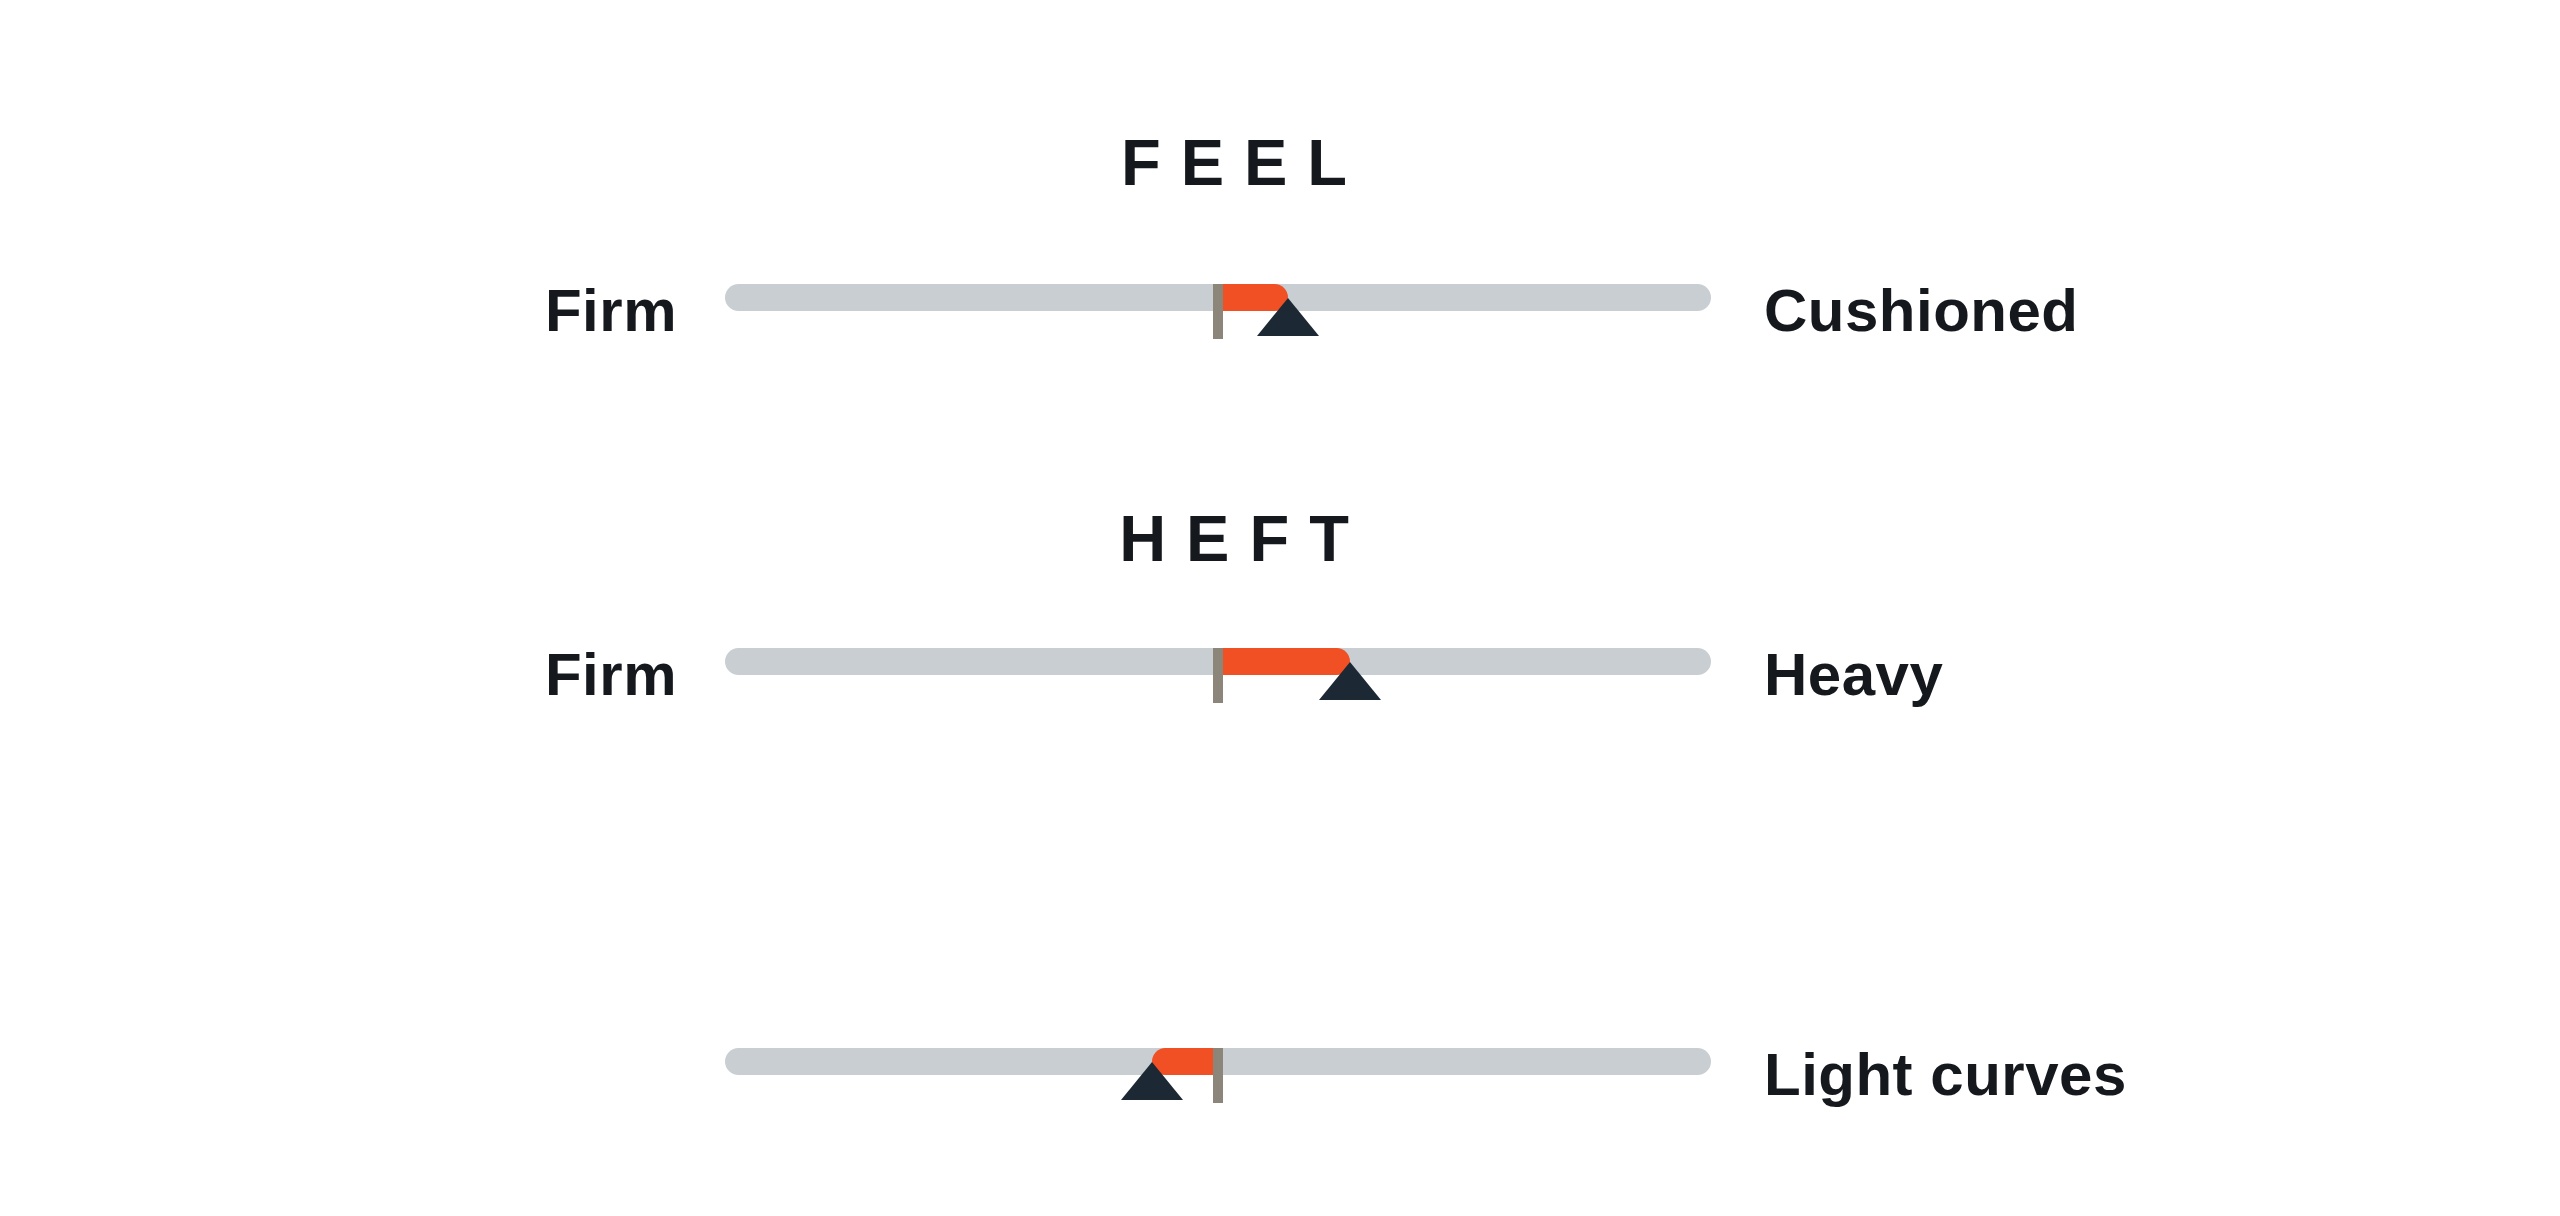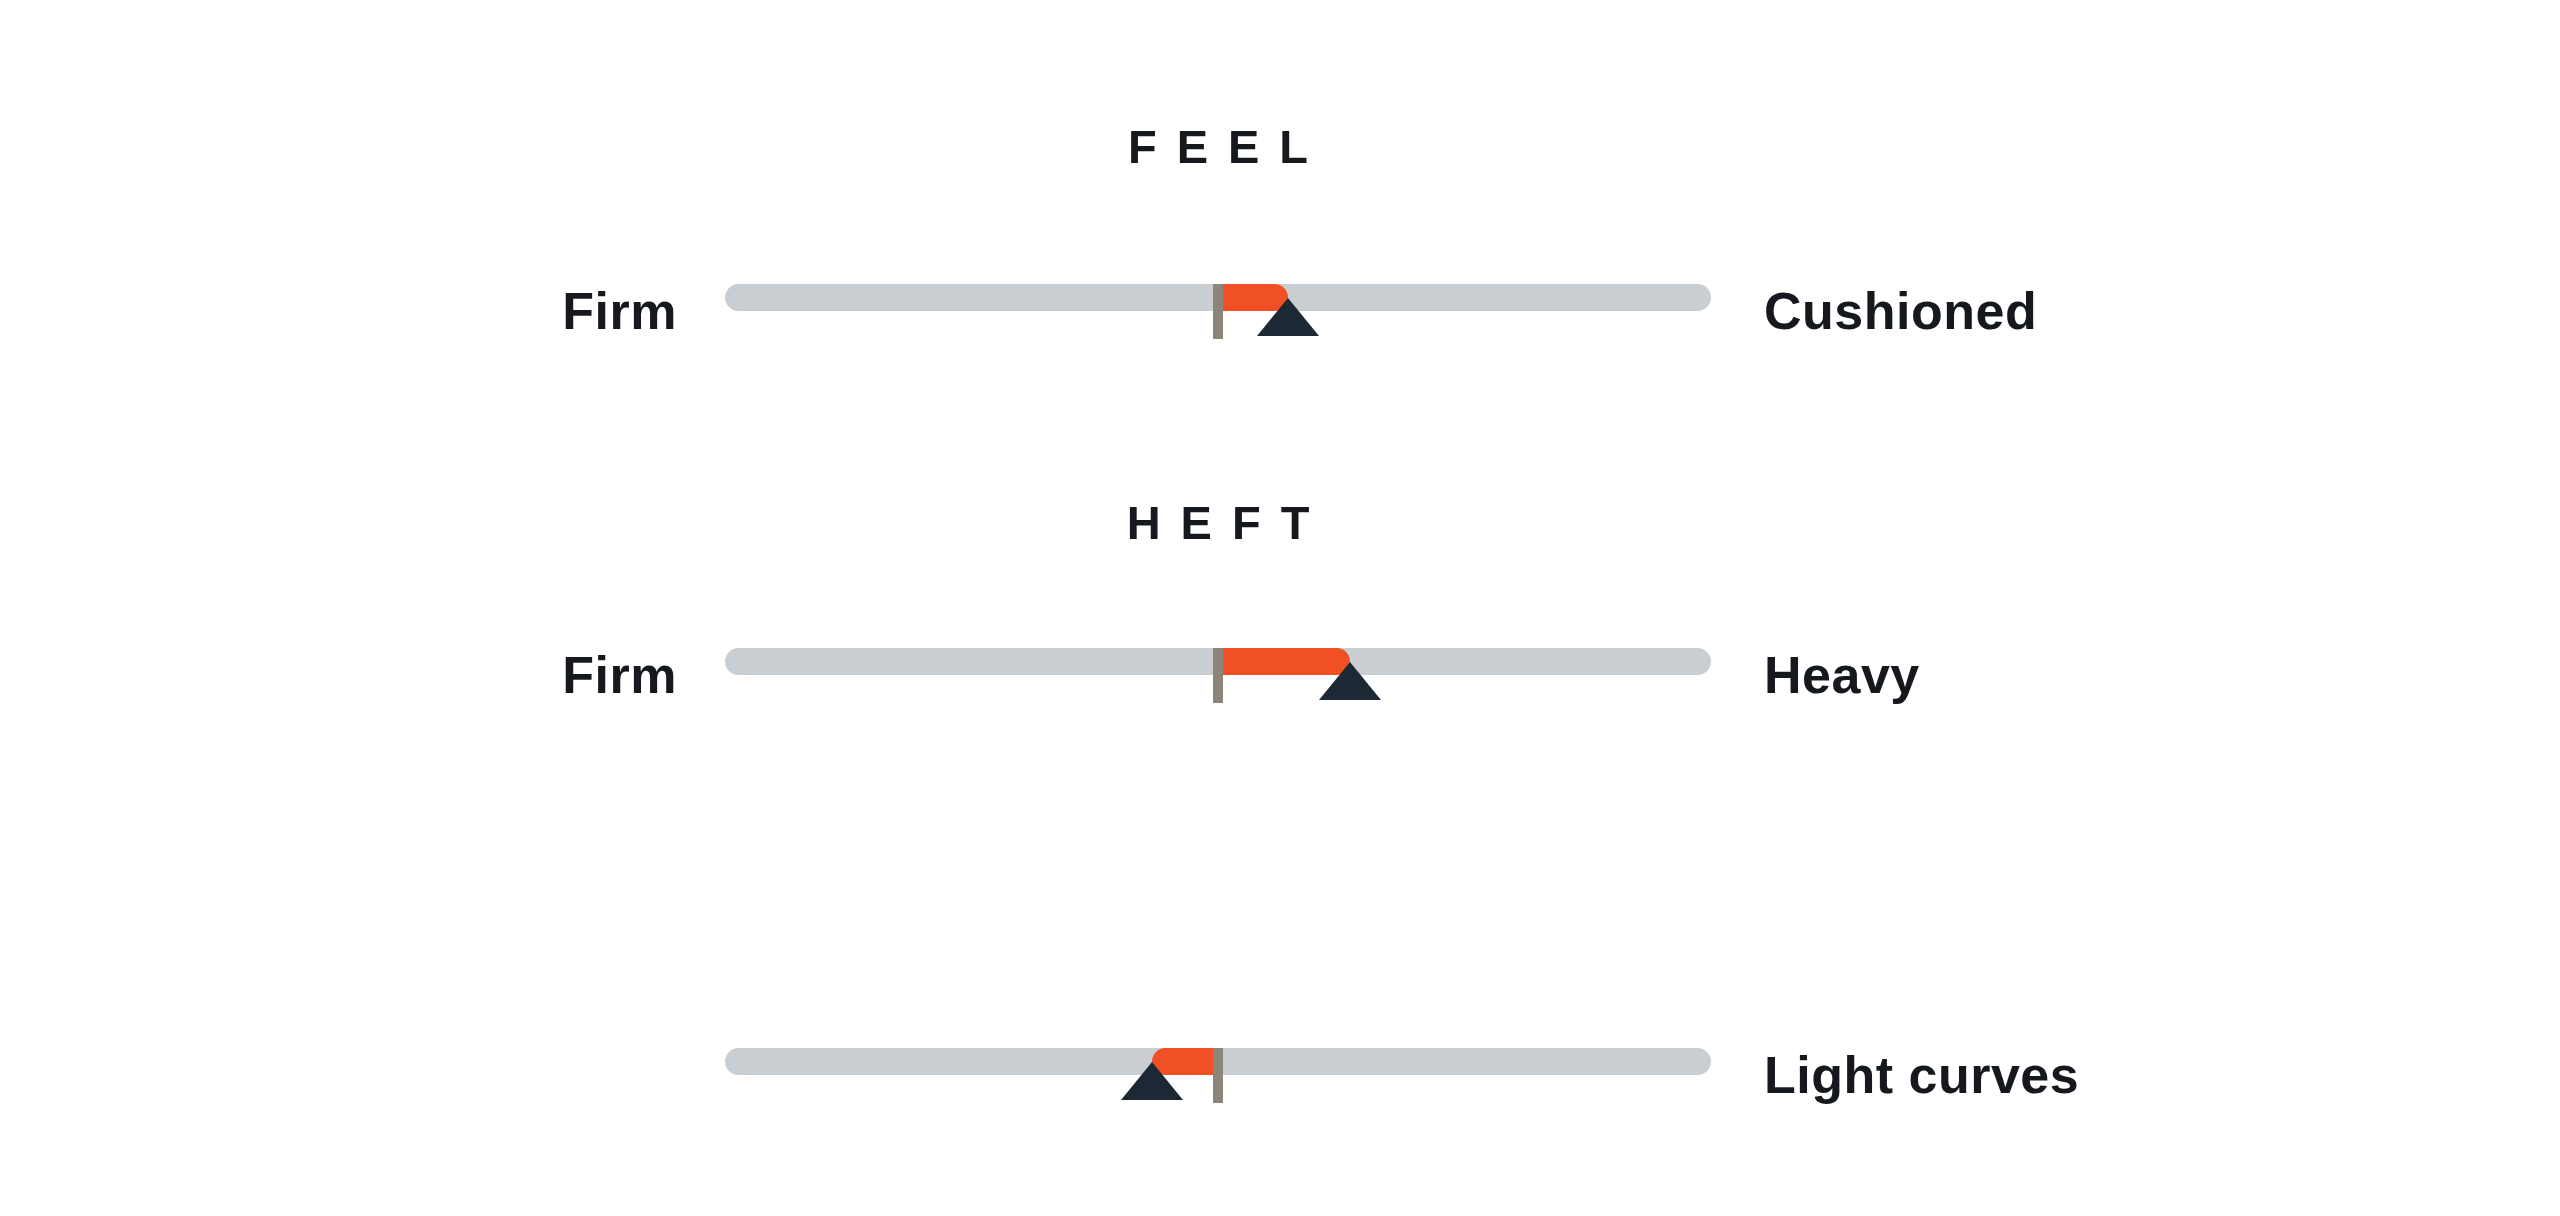--- a/index.html
+++ b/index.html
@@ -12,32 +12,32 @@
     font-family: "Liberation Sans", sans-serif;
     color: var(--text, #15181c);
   }
   .slider-group { position: absolute; inset: 0; }
   .slider-title {
     position: absolute;
     left: 725px;
     width: 986px;
     padding-left: 20px;
     box-sizing: border-box;
-    margin: 0;
+    margin: 16px;
     text-align: center;
-    font-size: 47px;
+    font-size: 65px;
     line-height: 65px;
     font-weight: 700;
     letter-spacing: 20px;
     color: var(--text, #15181c);
     white-space: nowrap;
   }
   .end-label {
     position: absolute;
-    font-size: 52px;
+    font-size: 60px;
     line-height: 70px;
     font-weight: 700;
     letter-spacing: 0.5px;
     white-space: nowrap;
   }
   .end-label.left  { left: 160px;  width: 517px; text-align: right; }
   .end-label.right { left: 1764px; width: 700px; text-align: left;  }
   .track {
     position: absolute;
     left: 725px;

